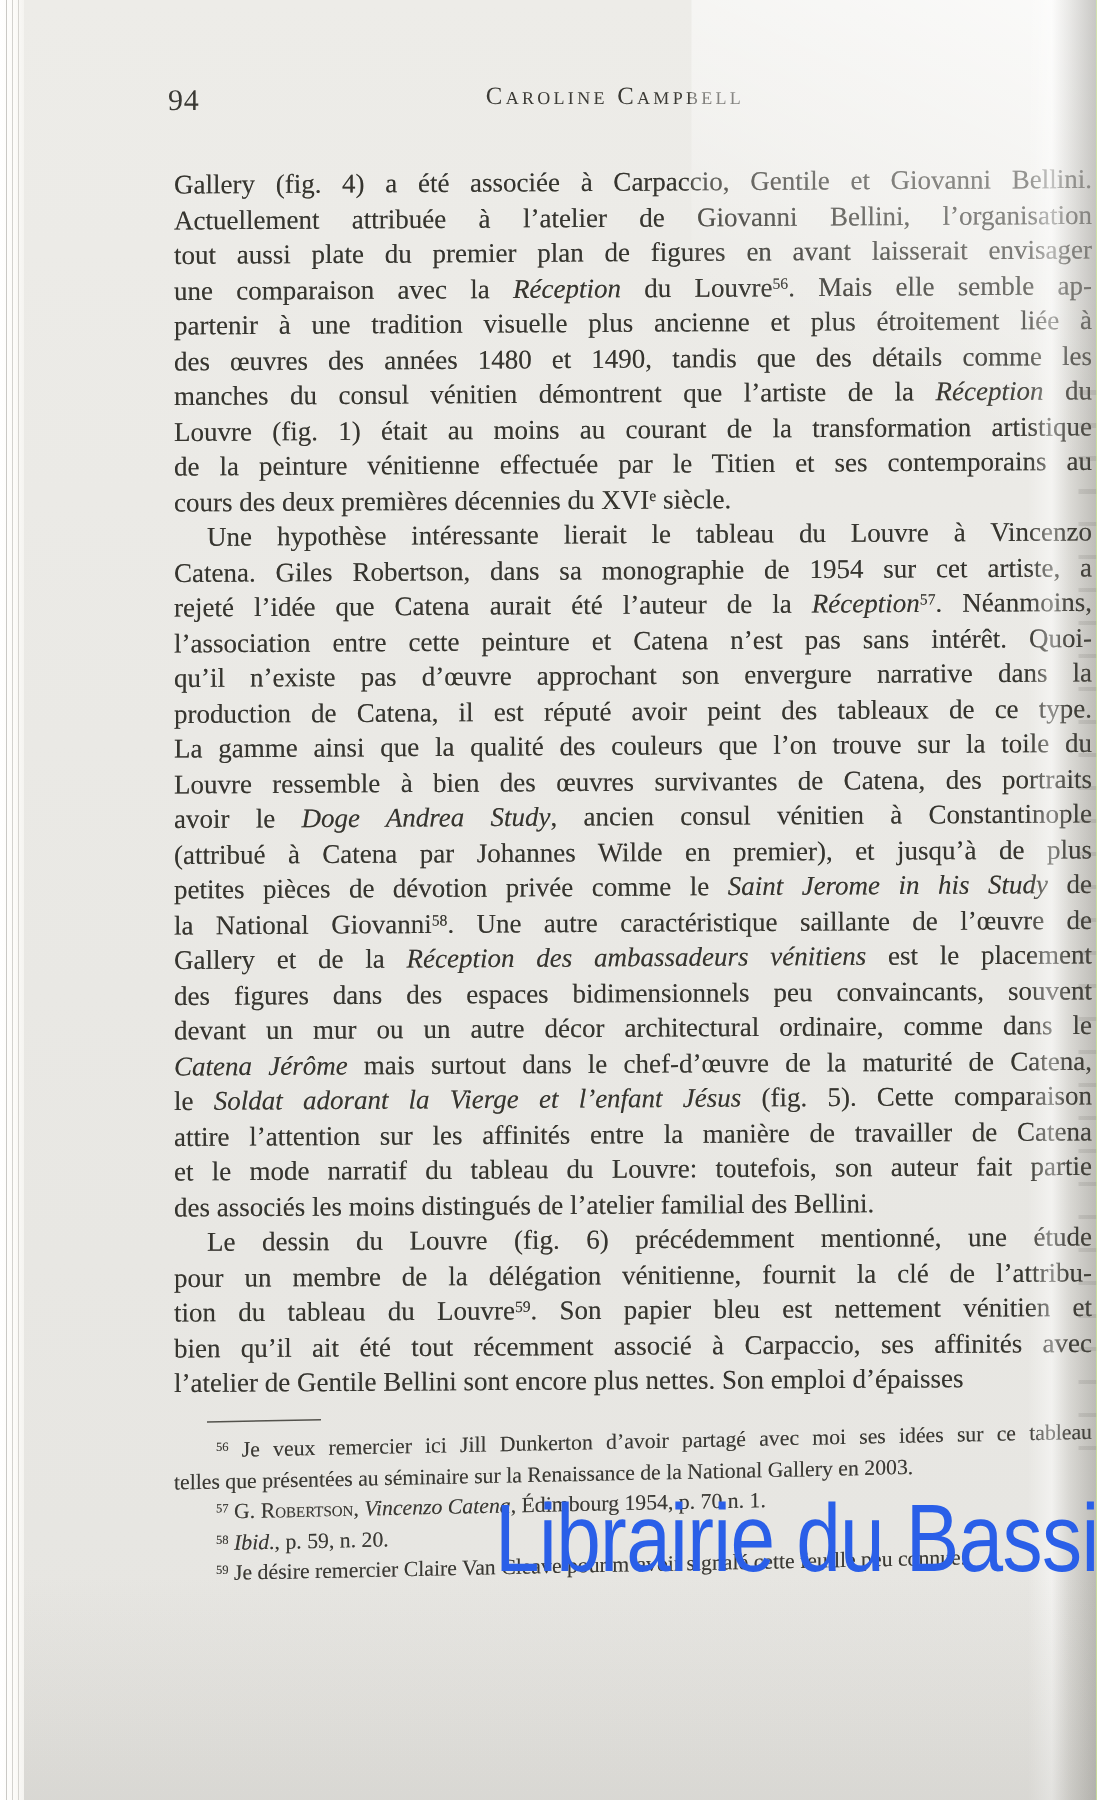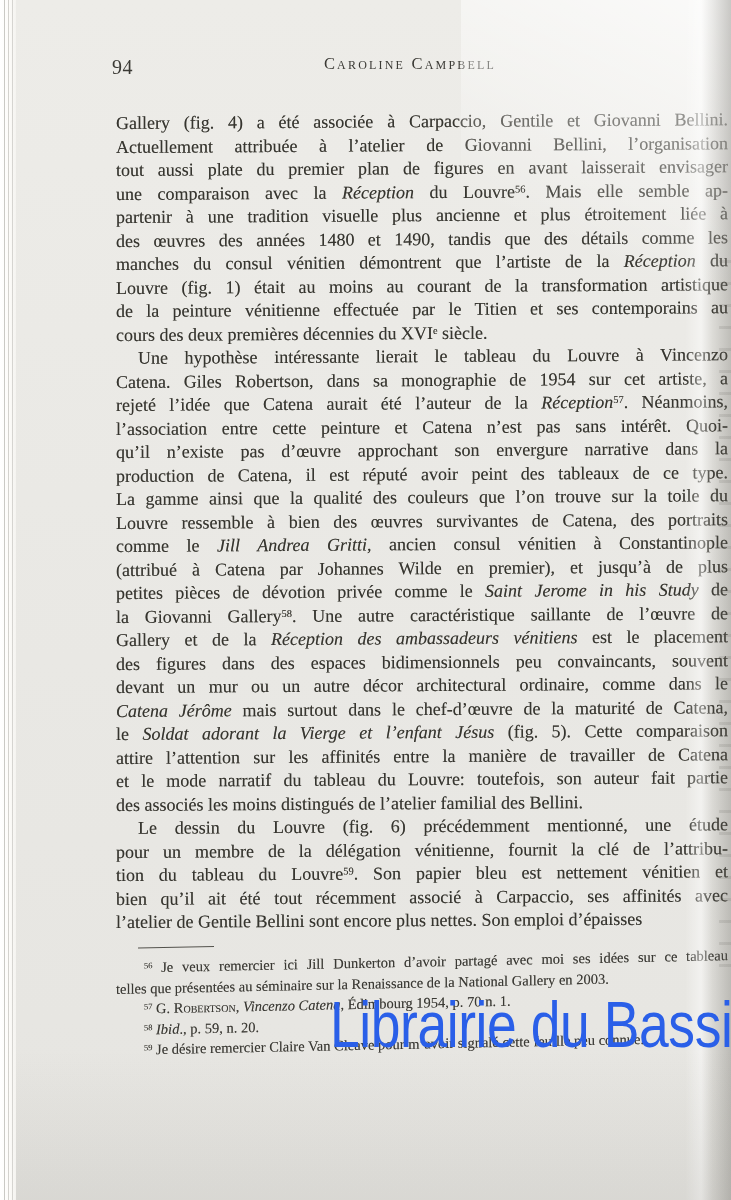--- a/index.html
+++ b/index.html
@@ -92,24 +92,24 @@
         </div>
         <div>
           <div class="line first"><span>Une hypothèse intéressante lierait le tableau du Louvre à Vincenzo</span></div>
           <div class="line"><span>Catena. Giles Robertson, dans sa monographie de 1954 sur cet artiste, a</span></div>
           <div class="line"><span>rejeté l’idée que Catena aurait été l’auteur de la </span><span class="it">Réception</span><span class="sup">57</span><span>. Néanmoins,</span></div>
           <div class="line"><span>l’association entre cette peinture et Catena n’est pas sans intérêt. Quoi-</span></div>
           <div class="line"><span>qu’il n’existe pas d’œuvre approchant son envergure narrative dans la</span></div>
           <div class="line"><span>production de Catena, il est réputé avoir peint des tableaux de ce type.</span></div>
           <div class="line"><span>La gamme ainsi que la qualité des couleurs que l’on trouve sur la toile du</span></div>
           <div class="line"><span>Louvre ressemble à bien des œuvres survivantes de Catena, des portraits</span></div>
-          <div class="line"><span>comme le </span><span class="it">Jill Andrea Gritti</span><span>, ancien consul vénitien à Constantinople</span></div>
+          <div class="line"><span>avoir le </span><span class="it">Doge Andrea Study</span><span>, ancien consul vénitien à Constantinople</span></div>
           <div class="line"><span>(attribué à Catena par Johannes Wilde en premier), et jusqu’à de plus</span></div>
           <div class="line"><span>petites pièces de dévotion privée comme le </span><span class="it">Saint Jerome in his Study</span><span> de</span></div>
-          <div class="line"><span>la Giovanni Gallery</span><span class="sup">58</span><span>. Une autre caractéristique saillante de l’œuvre de</span></div>
+          <div class="line"><span>la National Giovanni</span><span class="sup">58</span><span>. Une autre caractéristique saillante de l’œuvre de</span></div>
           <div class="line"><span>Gallery et de la </span><span class="it">Réception des ambassadeurs vénitiens</span><span> est le placement</span></div>
           <div class="line"><span>des figures dans des espaces bidimensionnels peu convaincants, souvent</span></div>
           <div class="line"><span>devant un mur ou un autre décor architectural ordinaire, comme dans le</span></div>
           <div class="line"><span class="it">Catena Jérôme</span><span> mais surtout dans le chef-d’œuvre de la maturité de Catena,</span></div>
           <div class="line"><span>le </span><span class="it">Soldat adorant la Vierge et l’enfant Jésus</span><span> (fig. 5). Cette comparaison</span></div>
           <div class="line"><span>attire l’attention sur les affinités entre la manière de travailler de Catena</span></div>
           <div class="line"><span>et le mode narratif du tableau du Louvre: toutefois, son auteur fait partie</span></div>
           <div class="line last"><span>des associés les moins distingués de l’atelier familial des Bellini.</span></div>
         </div>
         <div>

